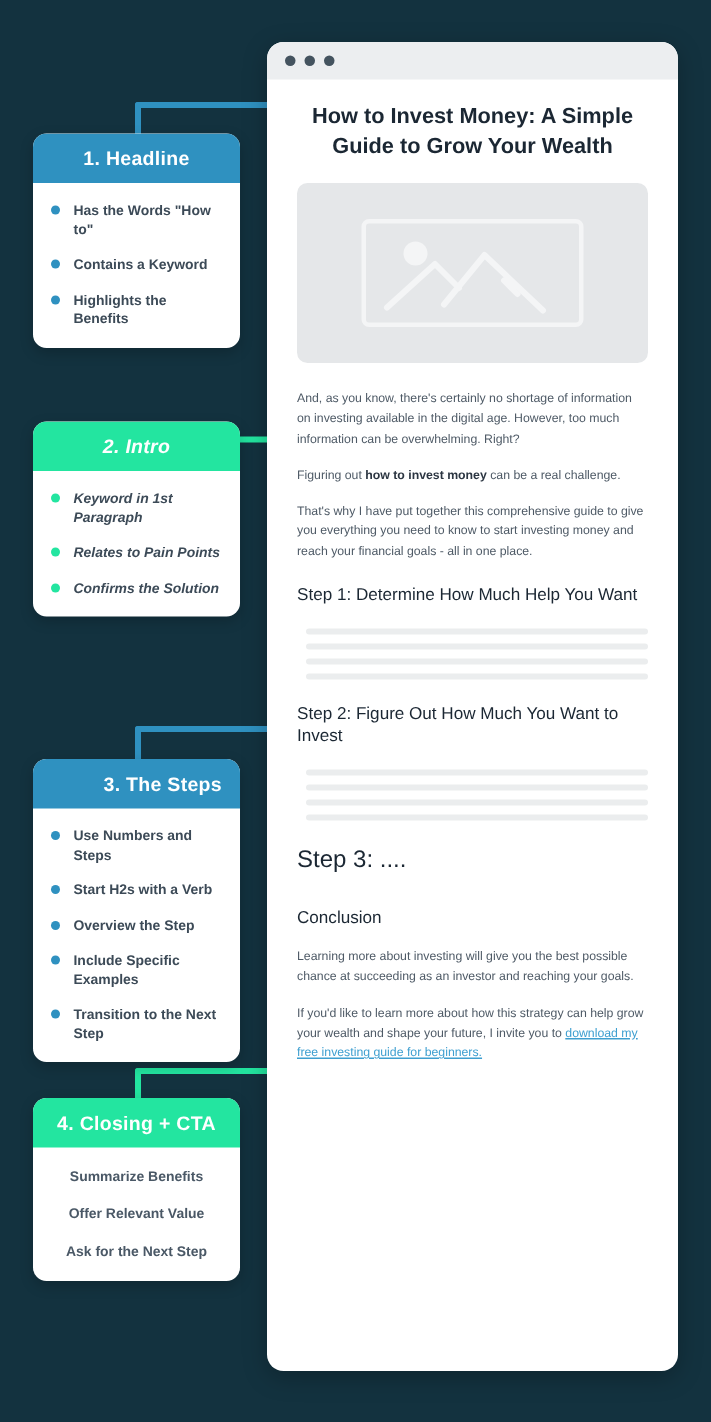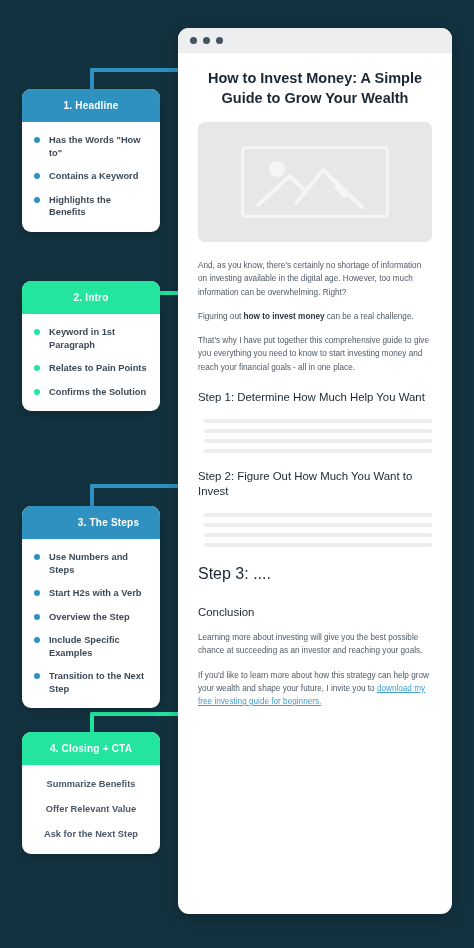--- a/index.html
+++ b/index.html
@@ -24,21 +24,21 @@
 
   
   .card {
     position: absolute; left: 22px; width: 138px;
     background: #ffffff; border-radius: 9px;
     box-shadow: 0 3px 9px rgba(0,0,0,.20);
     overflow: hidden;
   }
   .card-head {
     height: 33px; display: flex; align-items: center; justify-content: center;
-    color: #ffffff; font-size: 10px; font-weight: bold; letter-spacing: .2px;
+    color: #ffffff; font-size: 13px; font-weight: bold; letter-spacing: .2px;
   }
   .card-body { padding: 12px 12px 13px 12px; }
   .card-body ul { list-style: none; }
   .card-body li {
     position: relative; padding-left: 15px; margin-bottom: 11px;
     font-size: 9.3px; color: #3c4a57; font-weight: bold; line-height: 1.35;
   }
   .card-body li:last-child { margin-bottom: 0; }
   .card-body li .dot {
     position: absolute; left: 0; top: 3px;
@@ -144,21 +144,21 @@
     <div class="card-head" style="background:#2f91c0;">1. Headline</div>
     <div class="card-body">
       <ul>
         <li><span class="dot" style="background:#2f91c0;"></span><span>Has the Words "How to"</span></li>
         <li><span class="dot" style="background:#2f91c0;"></span><span>Contains a Keyword</span></li>
         <li><span class="dot" style="background:#2f91c0;"></span><span>Highlights the Benefits</span></li>
       </ul>
     </div>
   </div>
 
-  <div class="card" style="top:281px;">
+  <div class="card" style="top:281px;font-style:italic;">
     <div class="card-head" style="background:#23e5a0;">2. Intro</div>
     <div class="card-body">
       <ul>
         <li><span class="dot" style="background:#23e5a0;"></span><span>Keyword in 1st Paragraph</span></li>
         <li><span class="dot" style="background:#23e5a0;"></span><span>Relates to Pain Points</span></li>
         <li><span class="dot" style="background:#23e5a0;"></span><span>Confirms the Solution</span></li>
       </ul>
     </div>
   </div>
 

